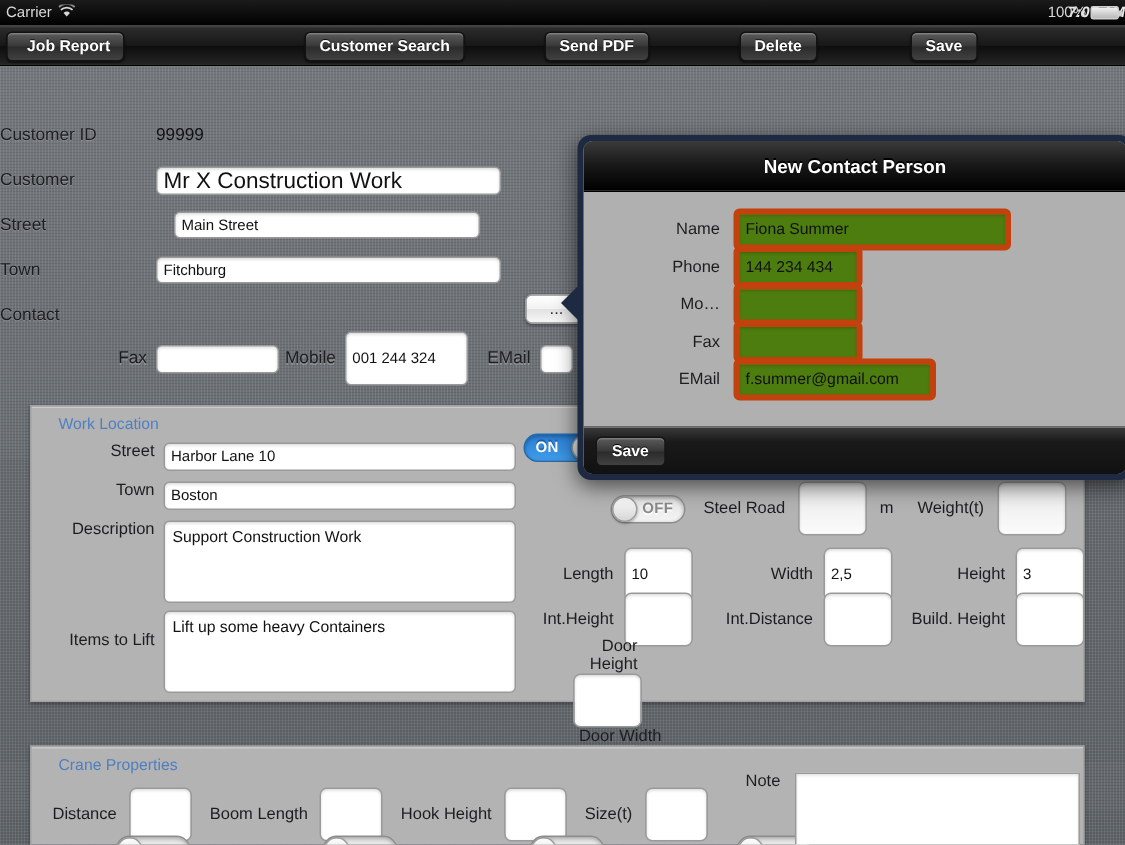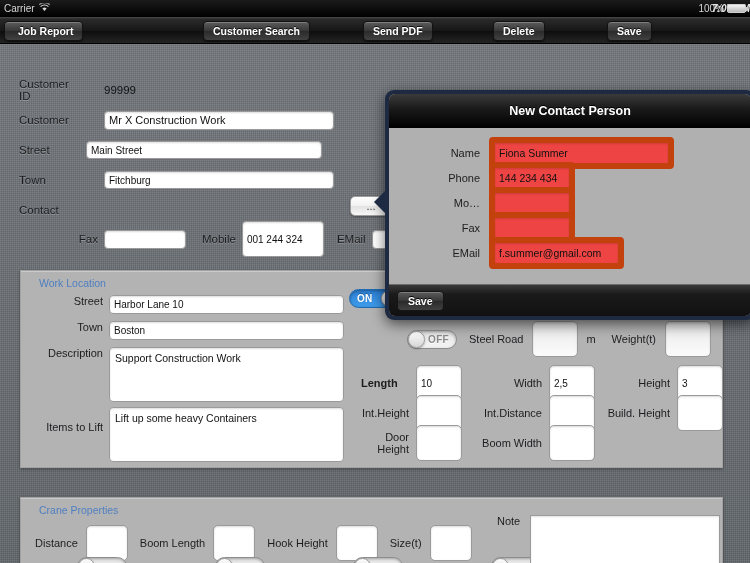--- a/index.html
+++ b/index.html
@@ -74,31 +74,31 @@
     transform: rotate(45deg); border-radius: 2px; z-index: -1;
   }
 
   
   .cust-block { position: absolute; left: 0; top: 75px; width: 420px; }
   .row { display: flex; align-items: center; height: 30px; }
   .lbl {
     color: #1d1d1f; font-size: 11.5px; text-align: left;
     text-shadow: 0 1px 0 rgba(255,255,255,0.22);
   }
-  .cust-lbl { width: 82px; text-align: left; padding-left: 19px; }
+  .cust-lbl { width: 82px; text-align: left; }
   .cust-val { color: #111; font-size: 11.5px; padding-left: 22px; }
 
   .fld {
     background: #fff; border: 1px solid #9a9a9a; border-radius: 4px;
     height: 18px; font-size: 10px; color: #111;
     display: flex; align-items: center; padding: 0 4px;
     box-shadow: inset 0 1px 2px rgba(0,0,0,0.14);
     overflow: hidden; white-space: nowrap;
   }
-  .fld-lg { height: 19px; font-size: 11px; }
+  .fld-lg { height: 19px; font-size: 15px; }
 
   .dots-btn {
     position: absolute; left: 350px; top: 196px;
     width: 42px; height: 20px;
     background: linear-gradient(180deg,#fff 0%,#f2f2f2 48%,#e2e2e2 52%,#f7f7f7 100%);
     border: 1px solid #9e9e9e; border-radius: 5px;
     display: flex; align-items: center; justify-content: center;
     font-size: 11px; color: #333;
     box-shadow: 0 1px 2px rgba(0,0,0,0.35);
   }
@@ -173,21 +173,21 @@
     background: linear-gradient(180deg,#3b3b3b 0%,#1a1a1a 45%,#000 100%);
     color: #fff; font-size: 12.5px; font-weight: bold;
     display: flex; align-items: center; justify-content: center;
     text-shadow: 0 -1px 0 #000;
     border-bottom: 1px solid #000;
   }
   .modal-body { padding: 12px 0 0 0; position: relative; height: 155px; }
   .m-row { display: flex; align-items: center; height: 25px; }
   .m-lbl { width: 100px; text-align: right; padding-right: 9px; font-size: 11px; color: #1d1d1f; }
   .m-fld {
-    background: #ef4444; border: 6px solid #c2410c; border-radius: 4px;
+    background: #4d7c0f; border: 4px solid #c2410c; border-radius: 4px;
     height: 19px; font-size: 10.5px; color: #111;
     display: flex; align-items: center; padding: 10px 4px;
     box-shadow: inset 0 1px 2px rgba(0,0,0,0.14);
   }
   .modal-footer {
     position: absolute; bottom: 0; left: 0; right: 0; height: 32px;
     background: linear-gradient(180deg,#3a3a3a 0%,#1a1a1a 30%,#111 100%);
     border-top: 1px solid #6b6b6b;
     display: flex; align-items: center;
   }
@@ -253,36 +253,36 @@
       <div class="cust-val">99999</div>
     </div>
 
     <div class="row">
       <div class="lbl cust-lbl">Customer</div>
       <div class="fld fld-lg" style="width:230px;margin-left:22px;">Mr X Construction Work</div>
     </div>
 
     <div class="row">
       <div class="lbl cust-lbl">Street</div>
-      <div class="fld" style="width:236px;margin-left:4px;">Main Street</div>
+      <div class="fld" style="width:204px;margin-left:34px;">Main Street</div>
     </div>
 
     <div class="row">
       <div class="lbl cust-lbl">Town</div>
       <div class="fld" style="width:230px;margin-left:22px;">Fitchburg</div>
     </div>
 
     <div class="row">
       <div class="lbl cust-lbl">Contact</div>
     </div>
 
     <div class="row" style="height:28px;">
       <div class="lbl" style="width:104px;text-align:right;padding-right:6px;">Fax</div>
       <div class="fld" style="width:82px;height:19px;"></div>
-      <div class="lbl" style="margin-left:16px;">Mobile</div>
+      <div class="lbl" style="margin-left:4px;">Mobile</div>
       <div class="fld" style="width:82px;height:36px;margin-left:6px;">001 244 324</div>
       <div class="lbl" style="margin-left:13px;">EMail</div>
       <div class="fld" style="width:22px;height:19px;margin-left:6px;"></div>
     </div>
   </div>
 
   <div class="dots-btn">...</div>
 
   <div class="panel" id="work-panel">
     <div class="panel-title">Work Location</div>
@@ -320,41 +320,41 @@
         <span class="knob"></span>
       </div>
       <span class="mlbl" style="margin-left:12px;">Steel Road</span>
       <div class="mfld grey" style="margin-left:9px;"></div>
       <span class="mlbl" style="margin-left:8px;">m</span>
       <span class="mlbl" style="margin-left:16px;">Weight(t)</span>
       <div class="mfld grey" style="margin-left:9px;"></div>
     </div>
 
     <div style="position:absolute; left:340px; top:94px; display:flex; align-items:center;">
-      <span class="mlbl" style="width:48px;font-weight:bold;">Length</span>
+      <span class="mlbl" style="width:48px;text-align:right;">Length</span>
       <div class="mfld" style="margin-left:7px;">10</div>
       <span class="mlbl" style="width:80px;text-align:right;">Width</span>
       <div class="mfld" style="margin-left:7px;">2,5</div>
       <span class="mlbl" style="width:75px;text-align:right;">Height</span>
       <div class="mfld" style="margin-left:7px;">3</div>
     </div>
 
     <div style="position:absolute; left:340px; top:124px; display:flex; align-items:center;">
       <span class="mlbl" style="width:48px;text-align:right;">Int.Height</span>
       <div class="mfld" style="margin-left:7px;"></div>
       <span class="mlbl" style="width:80px;text-align:right;">Int.Distance</span>
       <div class="mfld" style="margin-left:7px;"></div>
       <span class="mlbl" style="width:75px;text-align:right;">Build. Height</span>
       <div class="mfld" style="margin-left:7px;"></div>
     </div>
 
-    <div style="position:absolute; left:340px; top:154px; display:flex; align-items:center;">
+    <div style="position:absolute; left:340px; top:154px; display:flex; align-items:center;flex-direction:column;">
       <span class="mlbl" style="width:48px;text-align:right;">Door Height</span>
       <div class="mfld" style="margin-left:7px;"></div>
-      <span class="mlbl" style="width:80px;text-align:right;">Boom Width</span>
+      <span class="mlbl" style="width:80px;text-align:right;">Door Width</span>
       <div class="mfld" style="margin-left:7px;"></div>
     </div>
   </div>
 
   <div class="panel" id="crane-panel">
     <div class="panel-title">Crane Properties</div>
 
     <div style="position:absolute; left:14px; top:27px; display:flex; align-items:center;">
       <span class="mlbl">Distance</span>
       <div class="mfld" style="margin-left:8px;width:42px;"></div>

